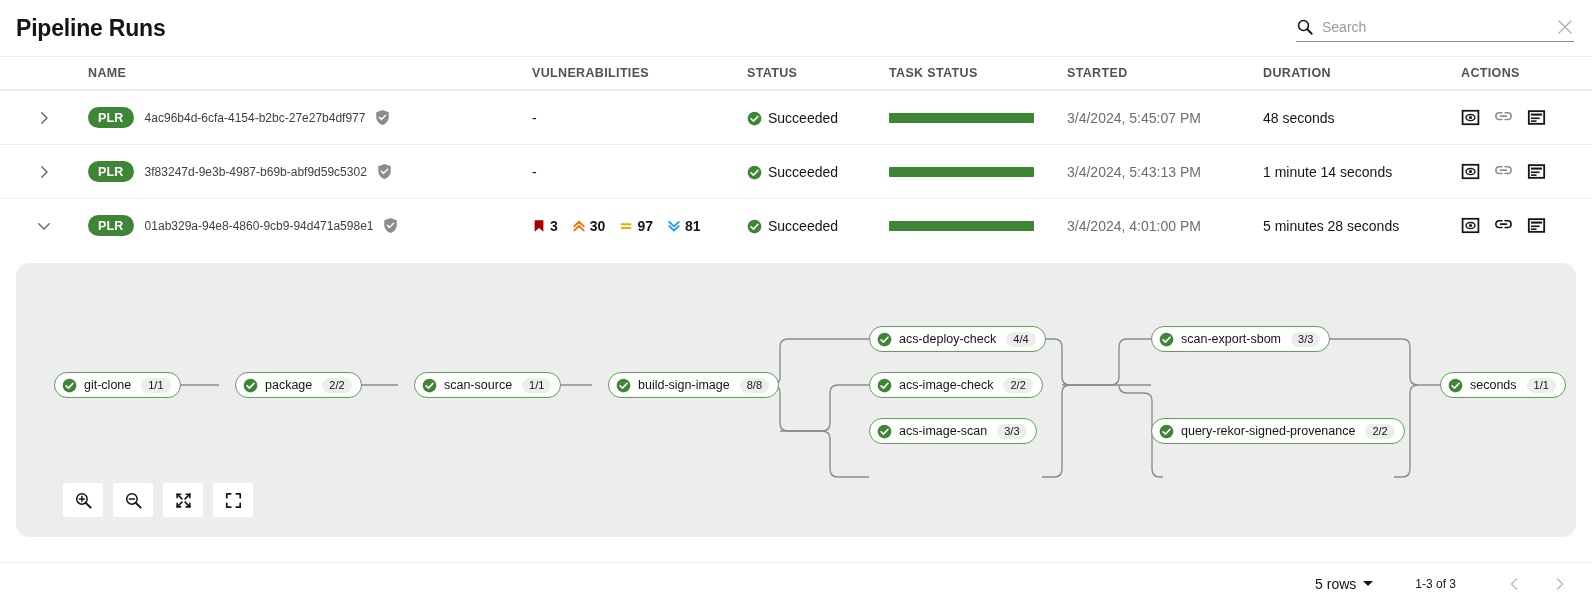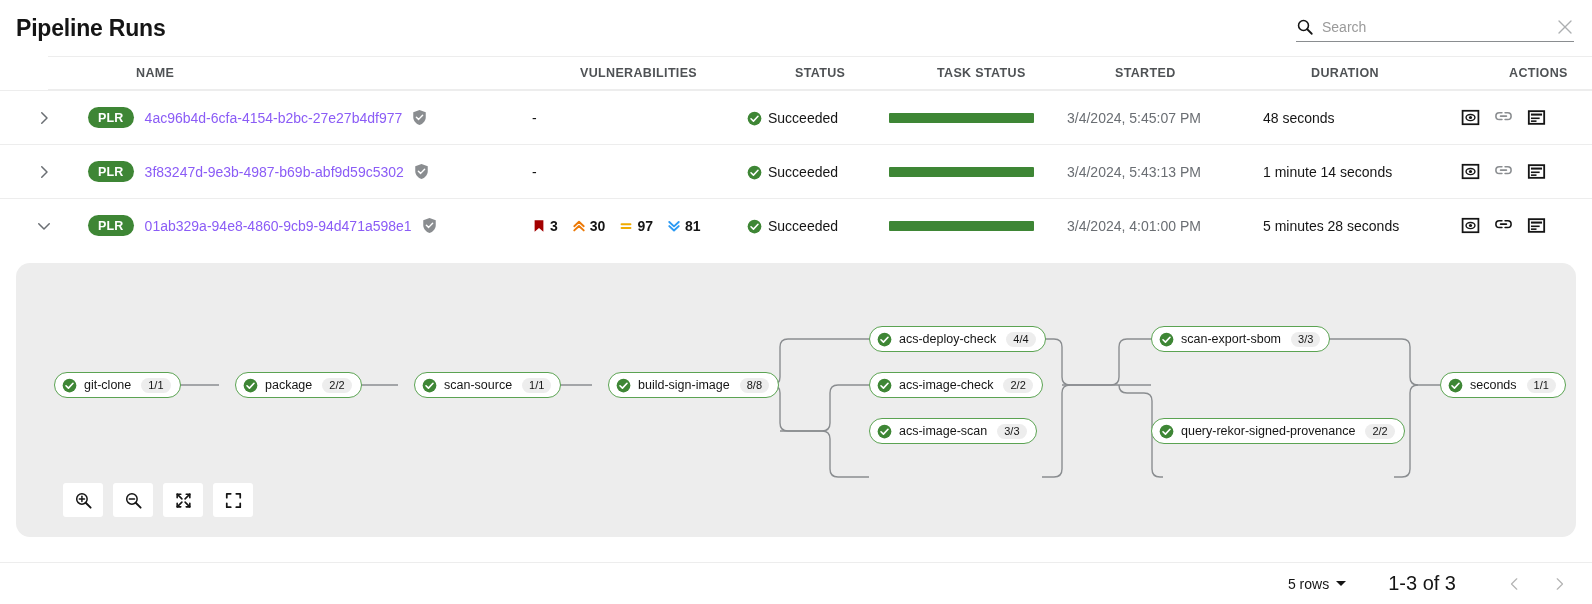--- a/index.html
+++ b/index.html
@@ -62,21 +62,20 @@
     font-size: 14px;
   }
   .thead {
     height: 34px;
     border-top: 1px solid #ededed;
     border-bottom: 1px solid #ededed;
     color: #4f5255;
     font-size: 12.5px;
     font-weight: bold;
     letter-spacing: .35px;
-    margin-left: 48px;
   }
   .trow { height: 54px; }
   .c-toggle { width: 88px; flex: 0 0 88px; display: flex; justify-content: center; }
   .c-name   { width: 444px; flex: 0 0 444px; display: flex; align-items: center; }
   .c-vuln   { width: 215px; flex: 0 0 215px; display: flex; align-items: center; }
   .c-status { width: 142px; flex: 0 0 142px; display: flex; align-items: center; }
   .c-task   { width: 178px; flex: 0 0 178px; display: flex; align-items: center; }
   .c-start  { width: 196px; flex: 0 0 196px; }
   .c-dur    { width: 198px; flex: 0 0 198px; }
   .c-act    { width: 131px; flex: 0 0 131px; display: flex; align-items: center; gap: 14px; }
@@ -93,21 +92,21 @@
     background: #3e8635;
     color: #fff;
     font-size: 12.5px;
     font-weight: bold;
     border-radius: 12px;
     height: 21px;
     padding: 0 10px;
     margin-right: 11px;
     letter-spacing: .2px;
   }
-  .plr-name { font-size: 14px; color: #8b5cf6; }
+  .plr-name { font-size: 12px; color: #404040; }
   .shield-icon { width: 15px; height: 17px; margin-left: 10px; flex: 0 0 auto; }
 
   .dash { color: #151515; font-size: 14px; }
 
   .vuln-group { display: flex; align-items: center; gap: 5px; }
   .vuln-item { display: inline-flex; align-items: center; gap: 4px; margin-right: 9px; }
   .vuln-item:last-child { margin-right: 0; }
   .vuln-count { font-size: 14px; font-weight: bold; color: #151515; }
   .sev-ico { width: 14px; height: 14px; display: block; }
 
@@ -188,21 +187,21 @@
     justify-content: flex-end;
     padding-right: 26px;
     gap: 0;
   }
   .rows-select {
     display: flex; align-items: center; gap: 7px;
     font-size: 14px; color: #151515; cursor: pointer;
     margin-right: 42px;
   }
   .caret { width: 0; height: 0; border-left: 5px solid transparent; border-right: 5px solid transparent; border-top: 5px solid #151515; }
-  .range-text { font-size: 20px; color: #151515; margin-right: 52px; }
+  .range-text { font-size: 12px; color: #151515; margin-right: 52px; }
   .pager { display: flex; align-items: center; gap: 30px; }
   .pg-btn { width: 14px; height: 16px; opacity: .32; cursor: pointer; }
 </style>
 </head>
 <body>
 
 <div class="page-header">
   <div class="page-title">Pipeline Runs</div>
 
   <div class="search-wrap">

